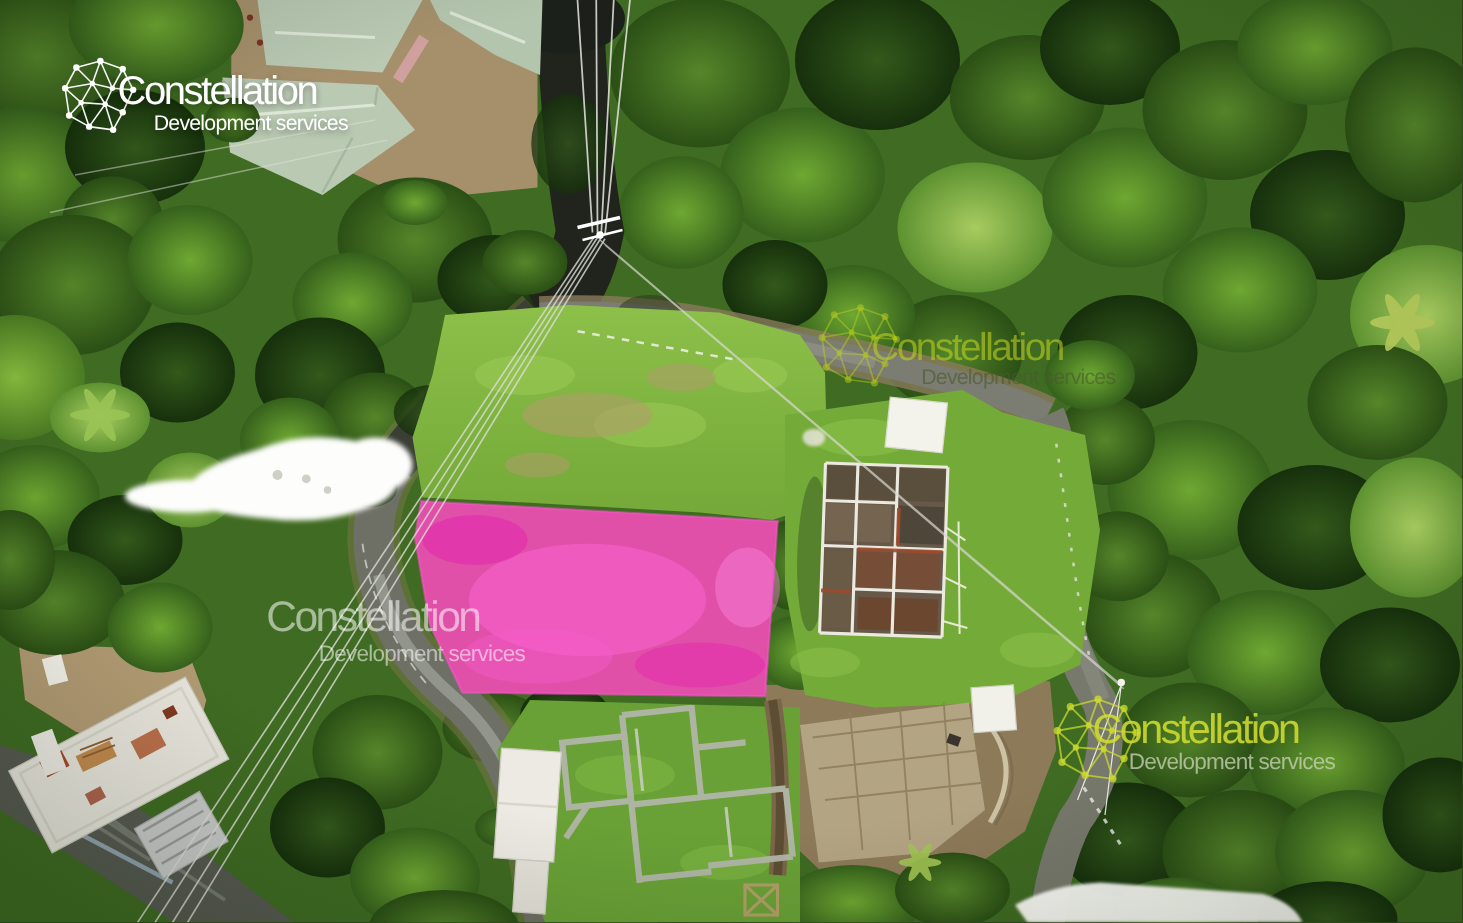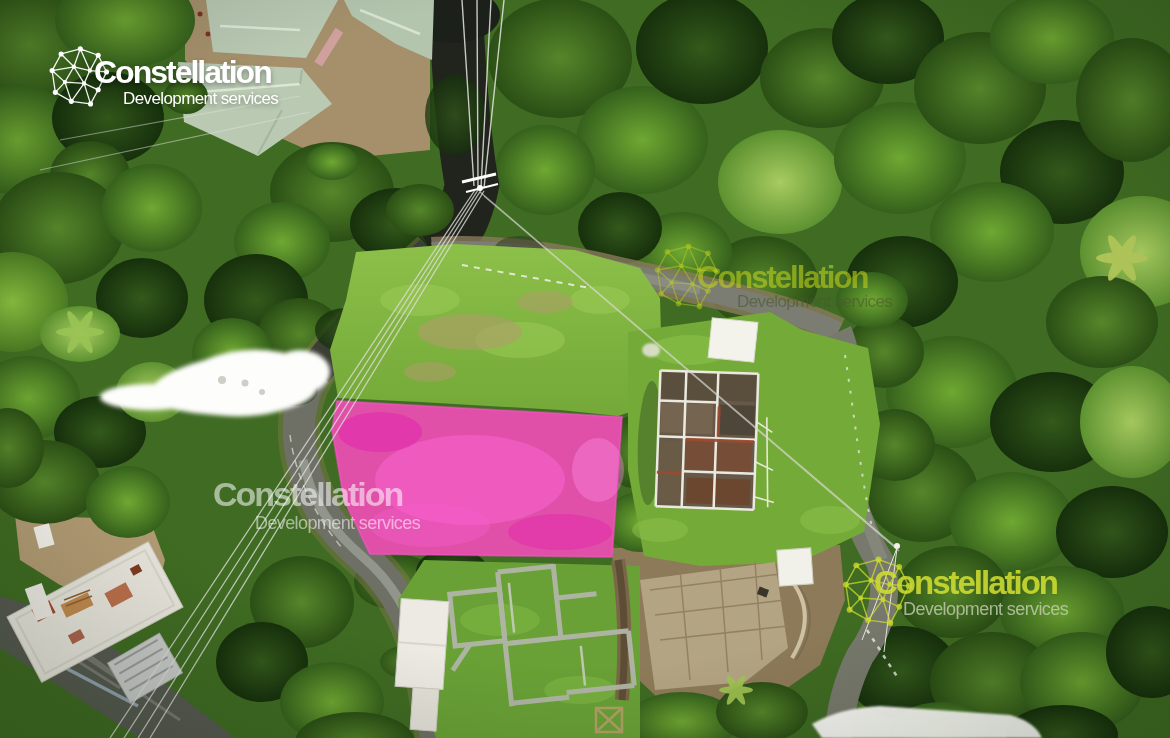--- a/index.html
+++ b/index.html
@@ -2,21 +2,21 @@
 <html><head>
 <meta charset="utf-8">
 <style>
   html,body{margin:0;padding:0;background:#1b2413;}
   .stage{position:relative;width:1170px;height:738px;overflow:hidden;
          font-family:"Liberation Sans",sans-serif;background:#3f6b22;}
   .scene{position:absolute;left:0;top:0;}
   
   .wm{position:absolute;line-height:1;pointer-events:none;}
   .wm .logo{position:absolute;}
-  .wm .brand{position:absolute;font-weight:bold;letter-spacing:-2px;white-space:nowrap;}
+  .wm .brand{position:absolute;font-weight:normal;letter-spacing:-2px;white-space:nowrap;}
   .wm .tagline{position:absolute;letter-spacing:-0.6px;white-space:nowrap;}
   .wm-tl{left:47px;top:38px;width:280px;height:100px;color:#ffffff;
          text-shadow:0 2px 5px rgba(0,0,0,.35);}
   .wm-tl .logo{left:0;top:0;width:64px;height:78px;}
   .wm-tl .brand{left:47px;top:18px;font-size:32px;}
   .wm-tl .tagline{left:76px;top:52px;font-size:17px;}
   .wm-ml{left:213px;top:477px;width:260px;height:70px;color:rgba(255,255,255,.55);}
   .wm-ml .brand{left:0;top:0;font-size:34px;}
   .wm-ml .tagline{left:42px;top:37px;font-size:18px;}
   .wm-c{left:652px;top:240px;width:260px;height:90px;}

